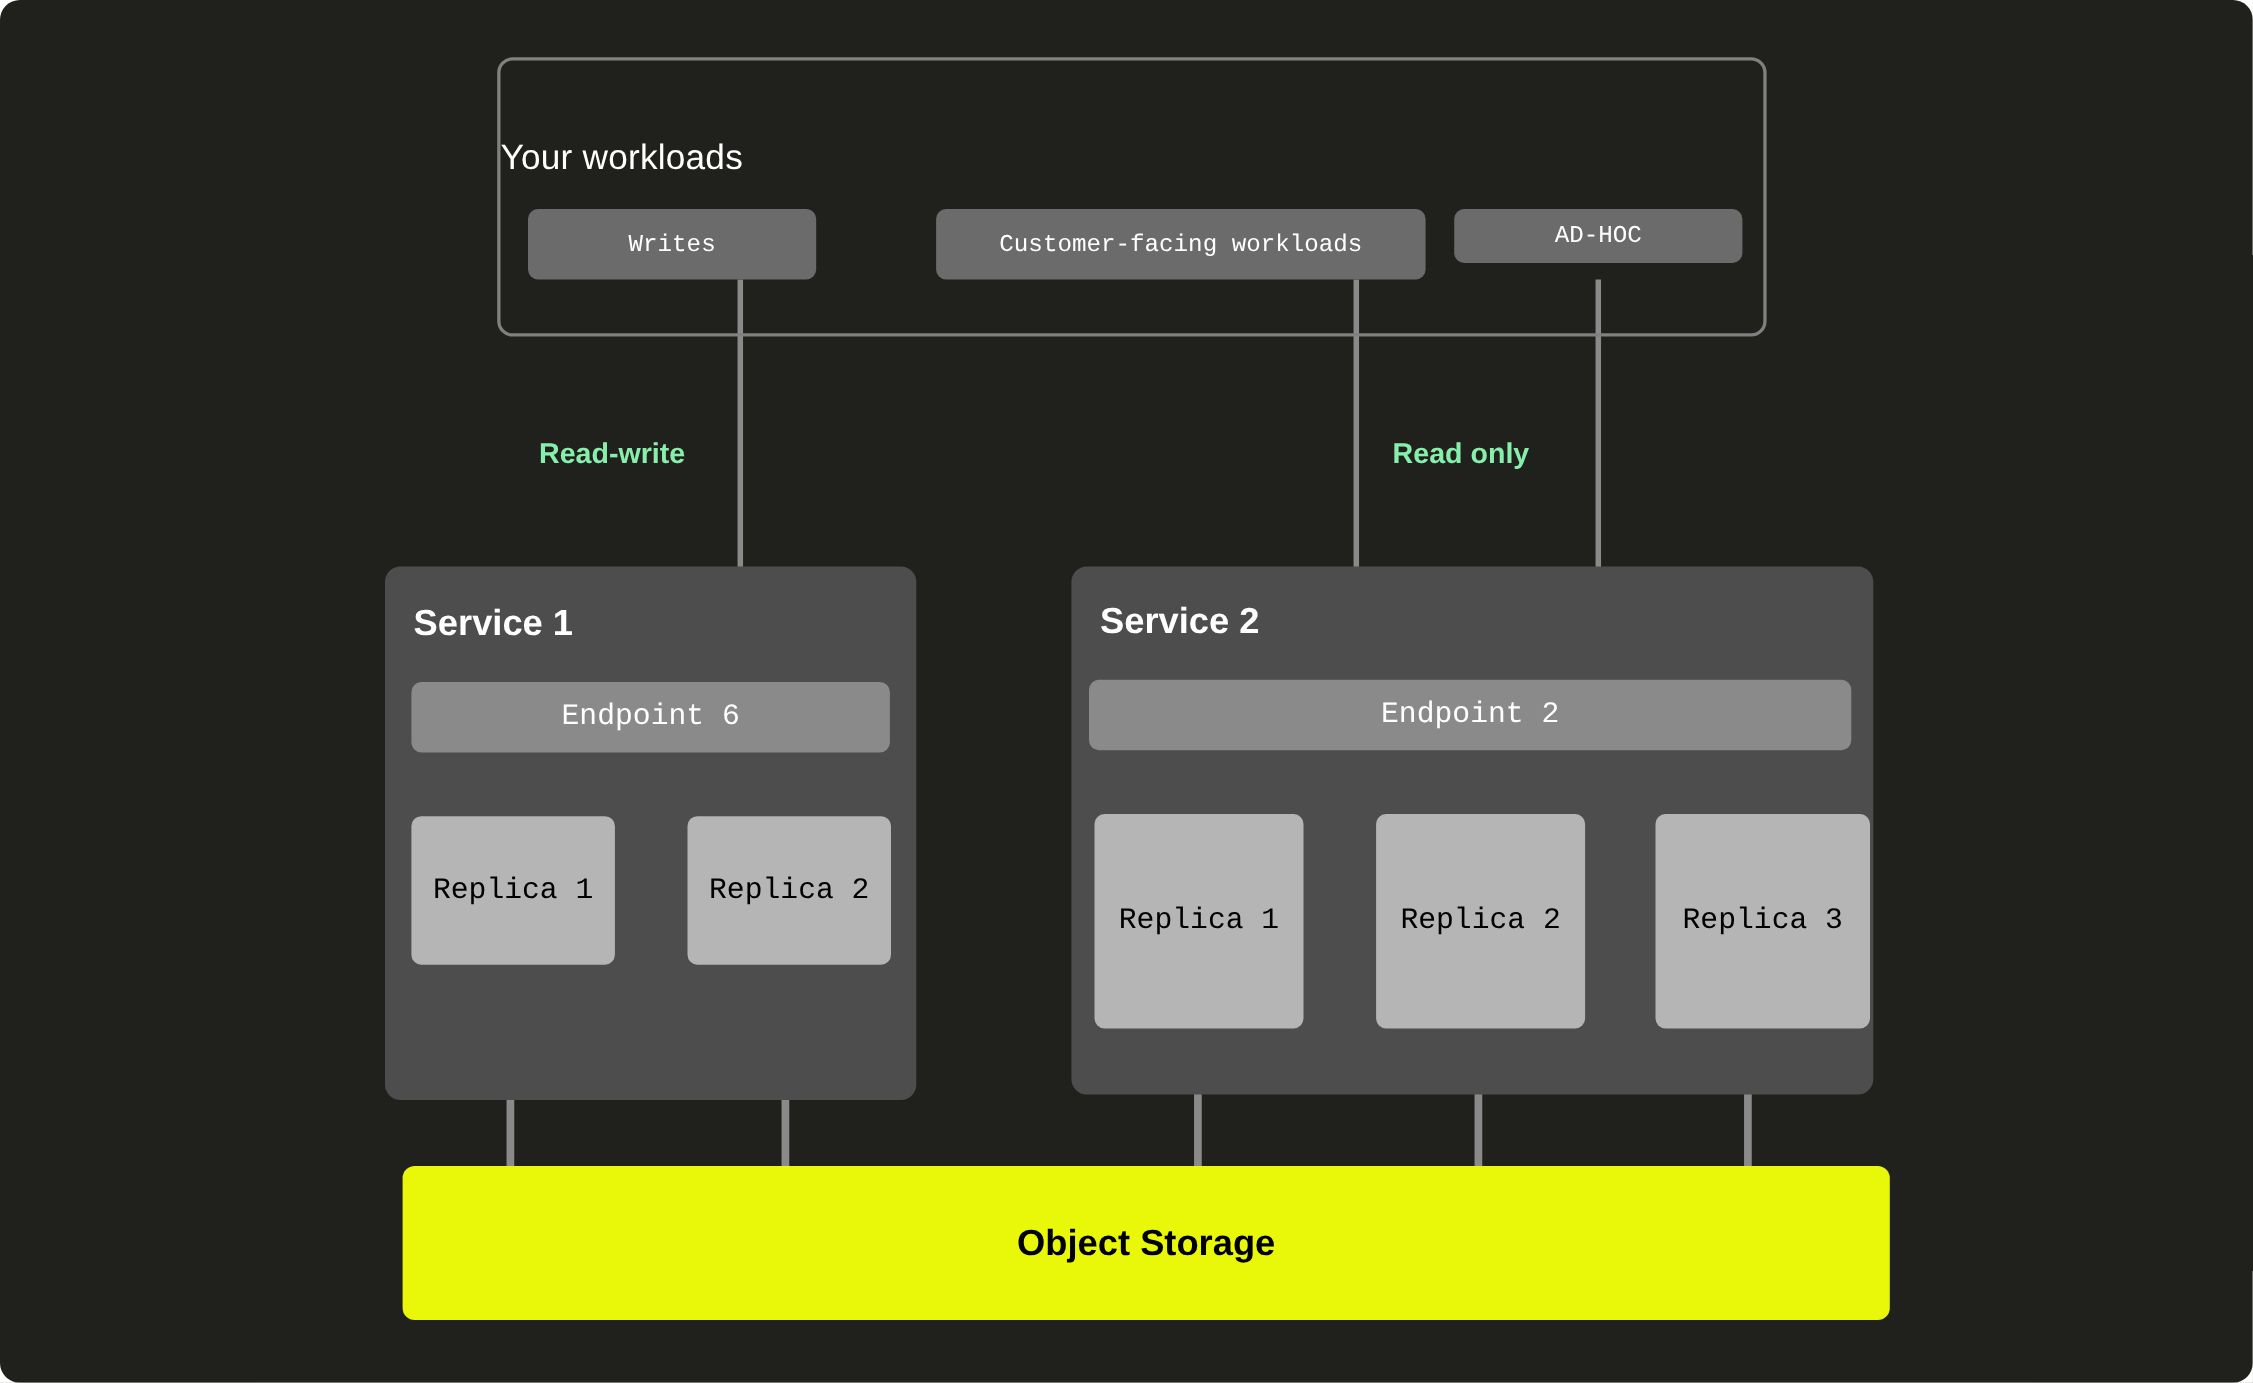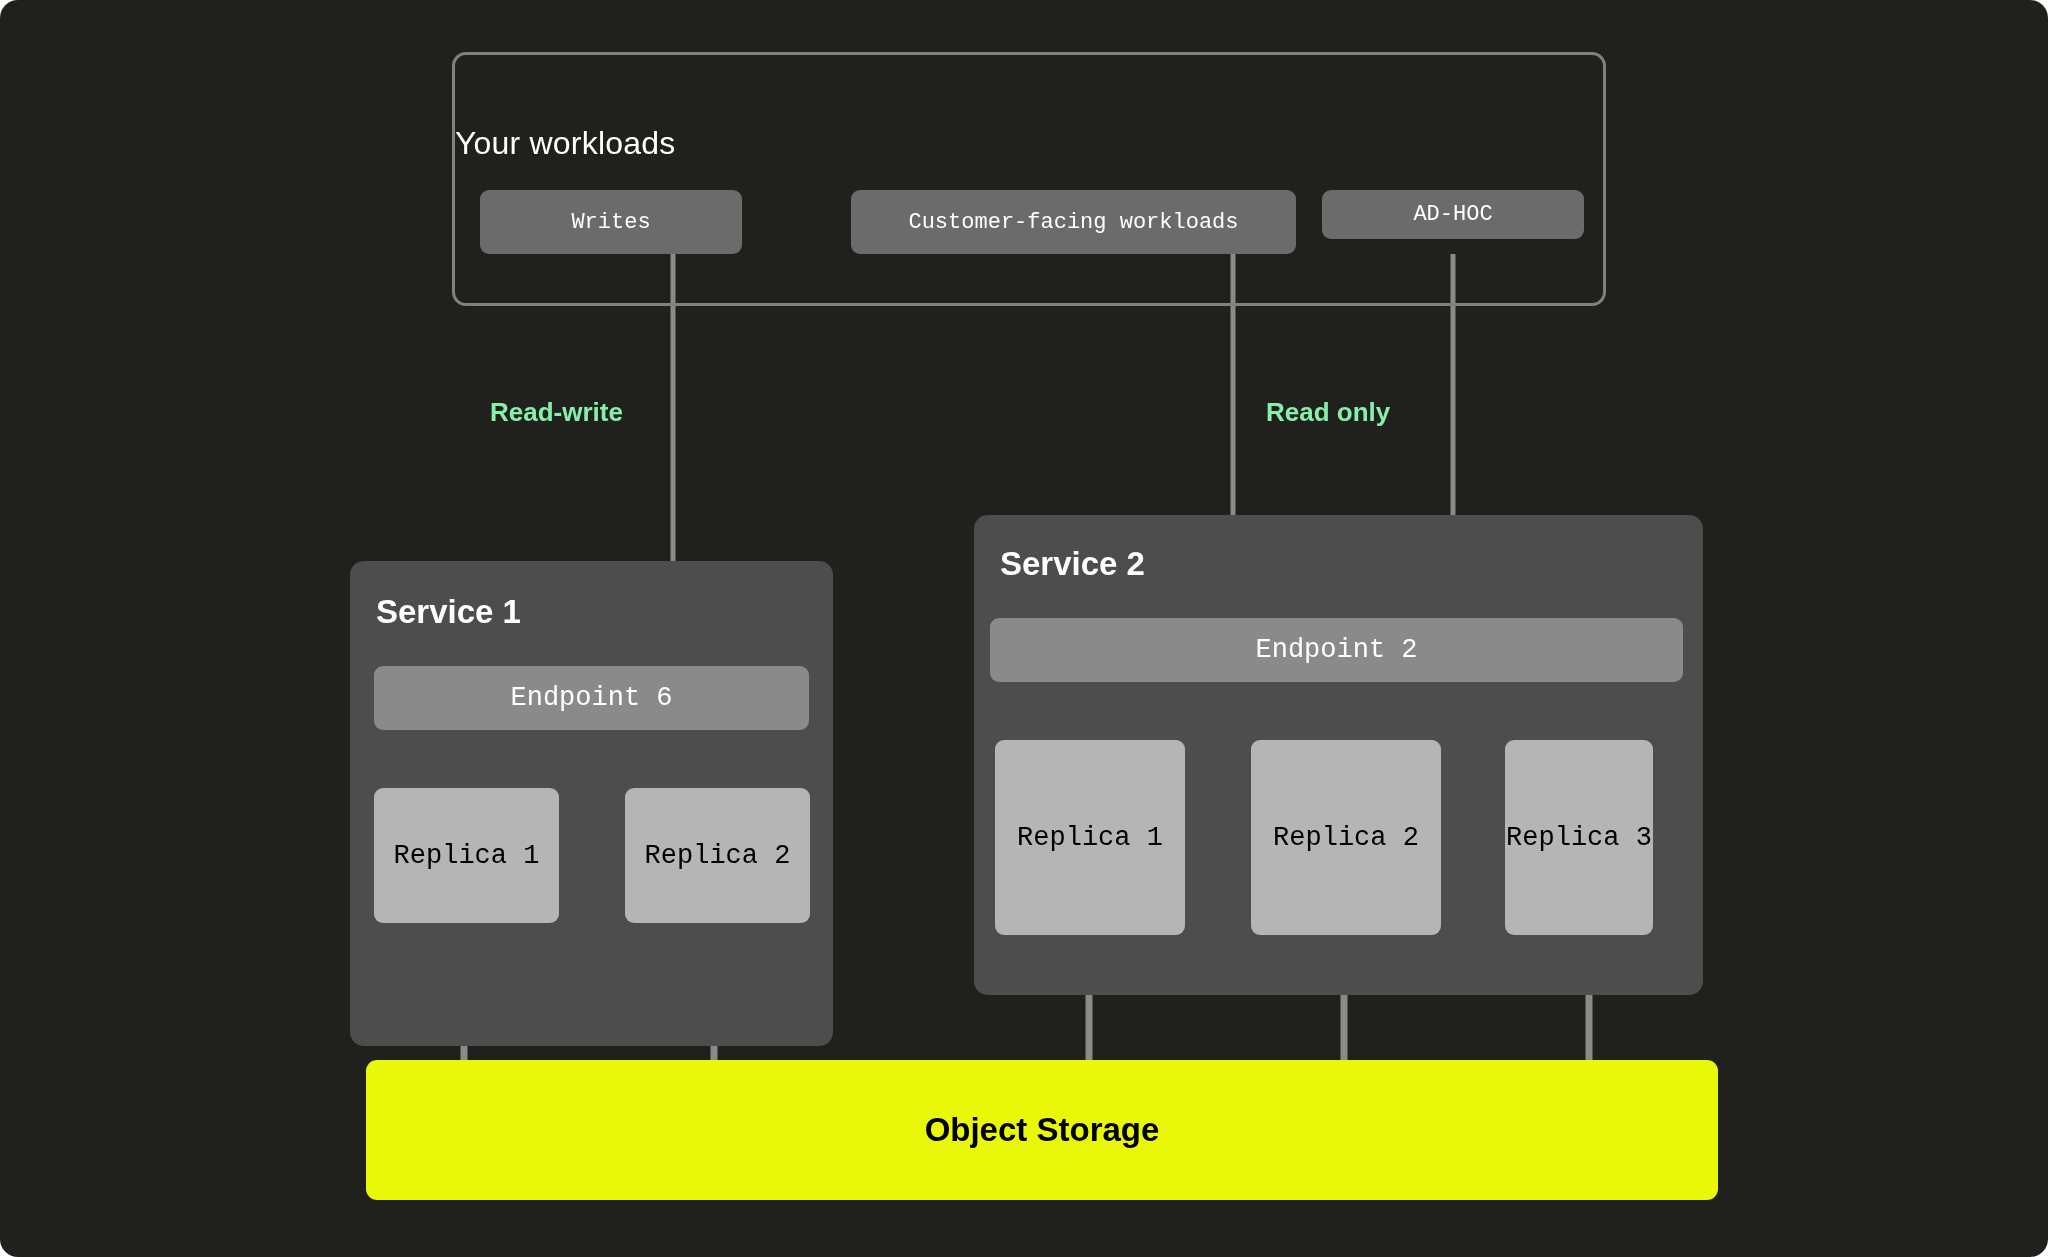--- a/index.html
+++ b/index.html
@@ -162,21 +162,21 @@
         <span>AD-HOC</span>
       </div>
     </div>
 
   <div id="edge-labels">
       <div class="edge-label" style="left: 490px; top: 397px;">Read-write</div>
       <div class="edge-label" style="left: 1266px; top: 397px;">Read only</div>
     </div>
 
   <div id="services">
-      <div class="service-box" style="left: 350px; top: 515px; width: 483px; height: 485px; margin-top: 46px;">
+      <div class="service-box" style="left: 350px; top: 515px; width: 483px; height: 485px;">
         <div class="service-title" style="left: 26px; top: 32px;">Service 1</div>
         <div class="endpoint-box" style="left: 24px; top: 105px; width: 435px; height: 64px;">
           <span>Endpoint 6</span>
         </div>
         <div class="replica-box" style="left: 24px; top: 227px; width: 185px; height: 135px;">
           <span>Replica 1</span>
         </div>
         <div class="replica-box" style="left: 275px; top: 227px; width: 185px; height: 135px;">
           <span>Replica 2</span>
         </div>
@@ -185,21 +185,21 @@
         <div class="service-title" style="left: 26px; top: 30px;">Service 2</div>
         <div class="endpoint-box" style="left: 16px; top: 103px; width: 693px; height: 64px;">
           <span>Endpoint 2</span>
         </div>
         <div class="replica-box" style="left: 21px; top: 225px; width: 190px; height: 195px;">
           <span>Replica 1</span>
         </div>
         <div class="replica-box" style="left: 277px; top: 225px; width: 190px; height: 195px;">
           <span>Replica 2</span>
         </div>
-        <div class="replica-box" style="left: 531px; top: 225px; width: 148px; height: 195px;">
+        <div class="replica-box" style="left: 531px; top: 225px; width: 195px; height: 195px;">
           <span>Replica 3</span>
         </div>
       </div>
     </div>
 
   <div class="storage-box" style="background: rgb(232, 248, 8);">
     <span class="storage-label">Object Storage</span>
   </div>
 
 </div>

